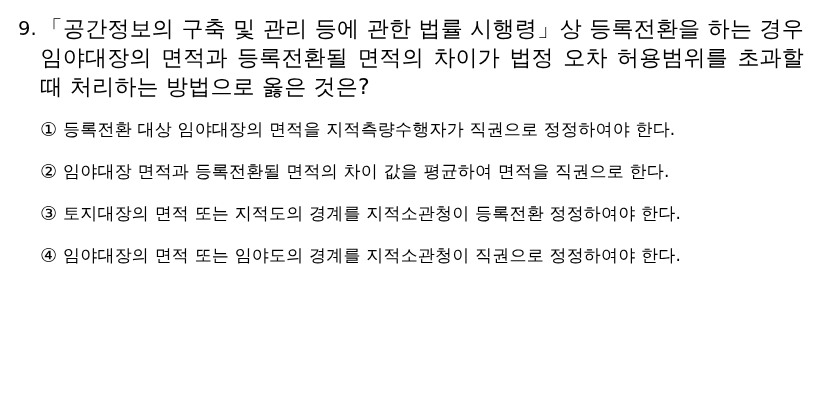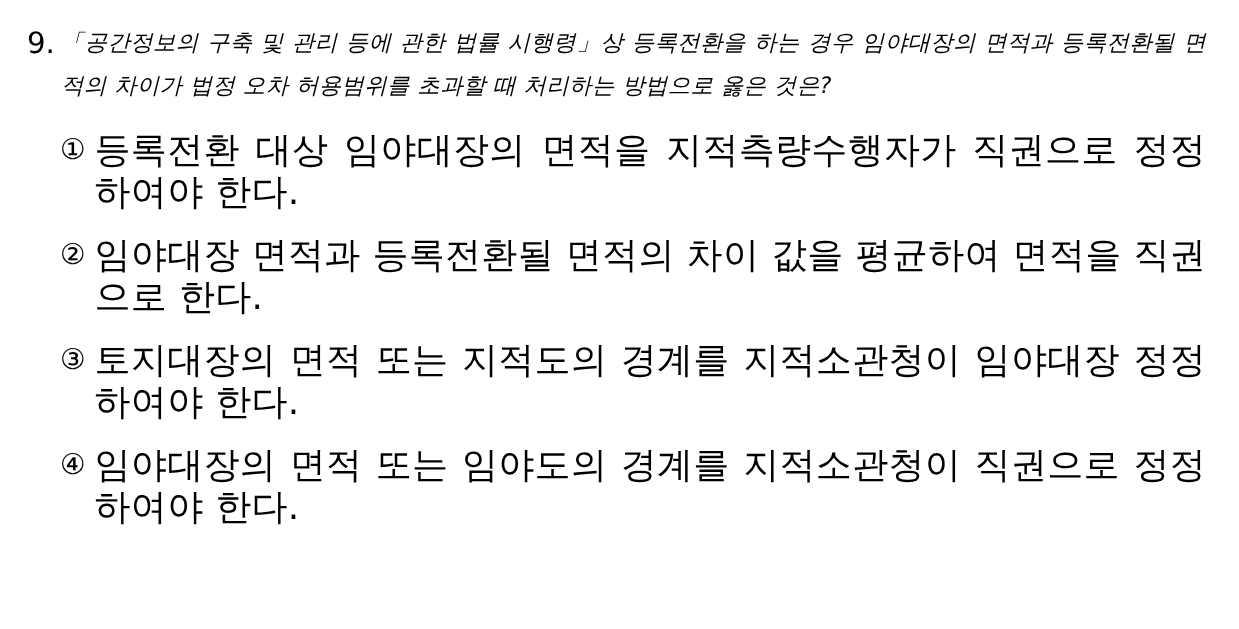--- a/index.html
+++ b/index.html
@@ -27,46 +27,45 @@
   }
   .q-number {
     flex: 0 0 auto;
     font-size: 19.5px;
     line-height: 29px;
     padding-right: 4px;
     white-space: nowrap;
   }
   .q-text {
     flex: 1 1 auto;
-    font-size: 15px;
+    font-size: 22px;
     line-height: 29px;
     letter-spacing: 0.2px;
     text-align: justify;
     text-justify: inter-character;
     word-break: break-all;
-    font-style: italic;
   }
   .choices {
     margin-top: 14px;
     padding-left: 22px;
   }
   .choice {
     display: flex;
     align-items: flex-start;
     margin-bottom: 14px;
   }
   .choice-marker {
     flex: 0 0 auto;
     font-size: 19px;
     line-height: 28px;
     padding-right: 6px;
   }
   .choice-text {
     flex: 1 1 auto;
-    font-size: 24px;
+    font-size: 17px;
     line-height: 28px;
     letter-spacing: 0.2px;
     text-align: justify;
     text-justify: inter-character;
     word-break: break-all;
   }
 </style>
 </head>
 <body>
 
@@ -84,21 +83,21 @@
       <span class="choice-text">등록전환 대상 임야대장의 면적을 지적측량수행자가 직권으로 정정하여야 한다.</span>
     </div>
 
     <div class="choice">
       <span class="choice-marker">②</span>
       <span class="choice-text">임야대장 면적과 등록전환될 면적의 차이 값을 평균하여 면적을 직권으로 한다.</span>
     </div>
 
     <div class="choice">
       <span class="choice-marker">③</span>
-      <span class="choice-text">토지대장의 면적 또는 지적도의 경계를 지적소관청이 임야대장 정정하여야 한다.</span>
+      <span class="choice-text">토지대장의 면적 또는 지적도의 경계를 지적소관청이 등록전환 정정하여야 한다.</span>
     </div>
 
     <div class="choice">
       <span class="choice-marker">④</span>
       <span class="choice-text">임야대장의 면적 또는 임야도의 경계를 지적소관청이 직권으로 정정하여야 한다.</span>
     </div>
 
   </div>
 </div>
 

